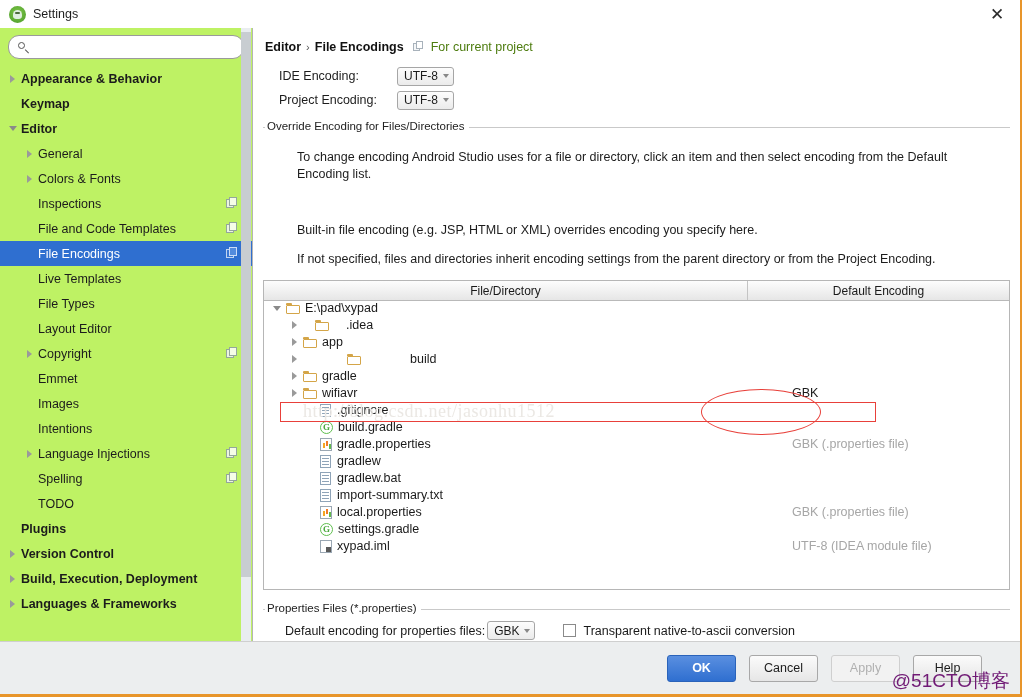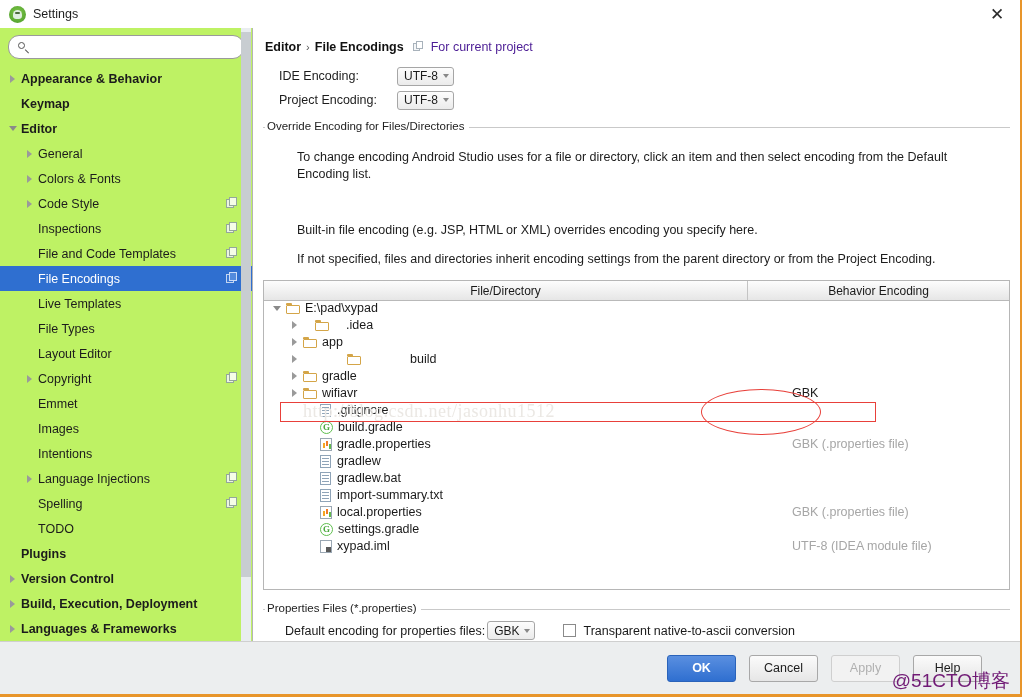--- a/index.html
+++ b/index.html
@@ -178,21 +178,21 @@
   #scope-ico::before {
     content: ""; position: absolute; left: 0; top: 2px;
     width: 7px; height: 8px; border: 1px solid #a8b2bb;
     box-sizing: border-box; background: #f4f6f8;
   }
   #scope-ico::after {
     content: ""; position: absolute; left: 3px; top: 0;
     width: 7px; height: 8px; border: 1px solid #a8b2bb;
     box-sizing: border-box; background: #fff;
   }
-  #scope-text { color: #4c1d95; font-size: 12.5px; }
+  #scope-text { color: #4d7c0f; font-size: 12.5px; }
 
   .enc-row {
     display: flex; align-items: center;
     height: 24px; margin-left: 16px;
   }
   .enc-label { width: 118px; font-size: 12.5px; color: #1c1c1c; }
   .combo {
     height: 19px; min-width: 46px;
     border: 1px solid #a6a6a6; border-radius: 3px;
     background: linear-gradient(#fdfdfd, #ebebeb);
@@ -430,27 +430,20 @@
             </span>
             <span class="tree-label">General</span>
           </div>
           <div class="tree-row lvl1">
             <span class="tw">
               <i class="arrow-r"></i>
             </span>
             <span class="tree-label">Colors &amp; Fonts</span>
           </div>
           <div class="tree-row lvl1">
-            <span class="tw">
-              <i class="arrow-r"></i>
-            </span>
-            <span class="tree-label">Code Style</span>
-            <span class="copy-ico"></span>
-          </div>
-          <div class="tree-row lvl1">
             <span class="tw"></span>
             <span class="tree-label">Inspections</span>
             <span class="copy-ico"></span>
           </div>
           <div class="tree-row lvl1">
             <span class="tw"></span>
             <span class="tree-label">File and Code Templates</span>
             <span class="copy-ico"></span>
           </div>
           <div class="tree-row lvl1 sel">
@@ -565,21 +558,21 @@
         <div class="desc">
           <p>To change encoding Android Studio uses for a file or directory, click an item and then select encoding from the Default Encoding list.</p>
           <div class="gap"></div>
           <p>Built-in file encoding (e.g. JSP, HTML or XML) overrides encoding you specify here.</p>
           <p>If not specified, files and directories inherit encoding settings from the parent directory or from the Project Encoding.</p>
         </div>
 
         <div id="table-wrap">
           <div id="table-head">
             <div class="th" id="th-file">File/Directory</div>
-            <div class="th" id="th-enc">Behavior Encoding</div>
+            <div class="th" id="th-enc">Default Encoding</div>
           </div>
           <div id="table-body">
               <div class="frow">
                 <div class="fname" style="padding-left: 4px;">
                   <span class="ftw">
                     <i class="arrow-d"></i>
                   </span>
                   <span class="ico-folder"></span>
                   <span>E:\pad\xypad</span>
                 </div>

